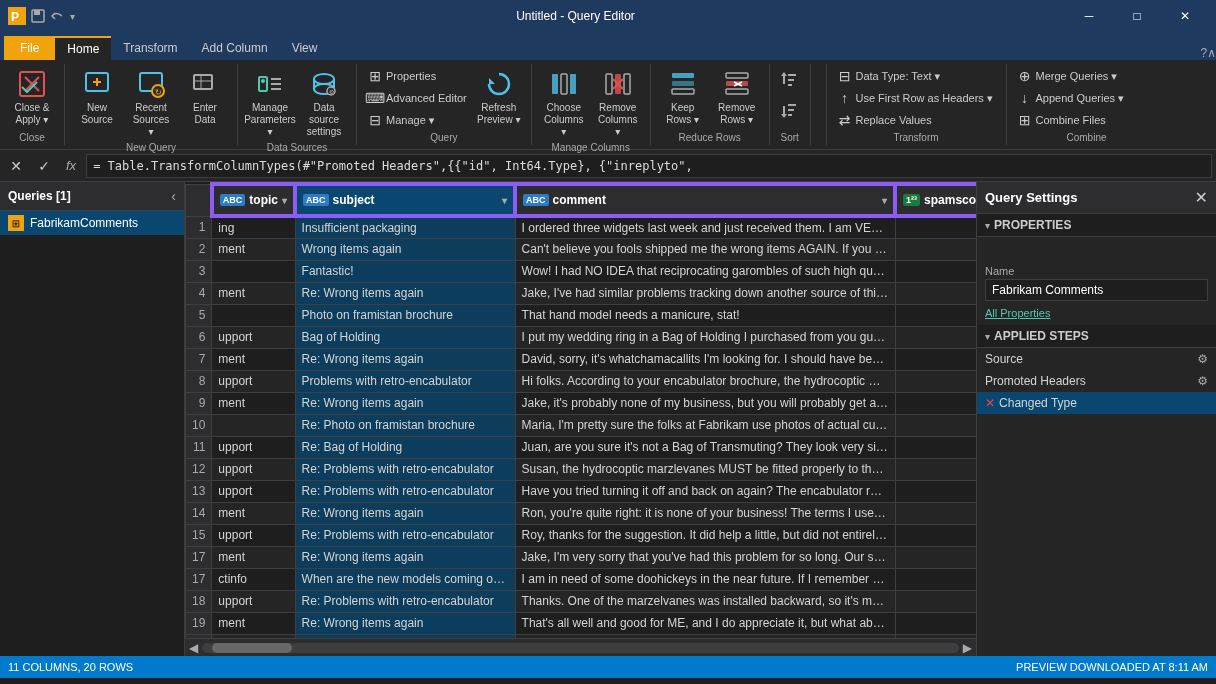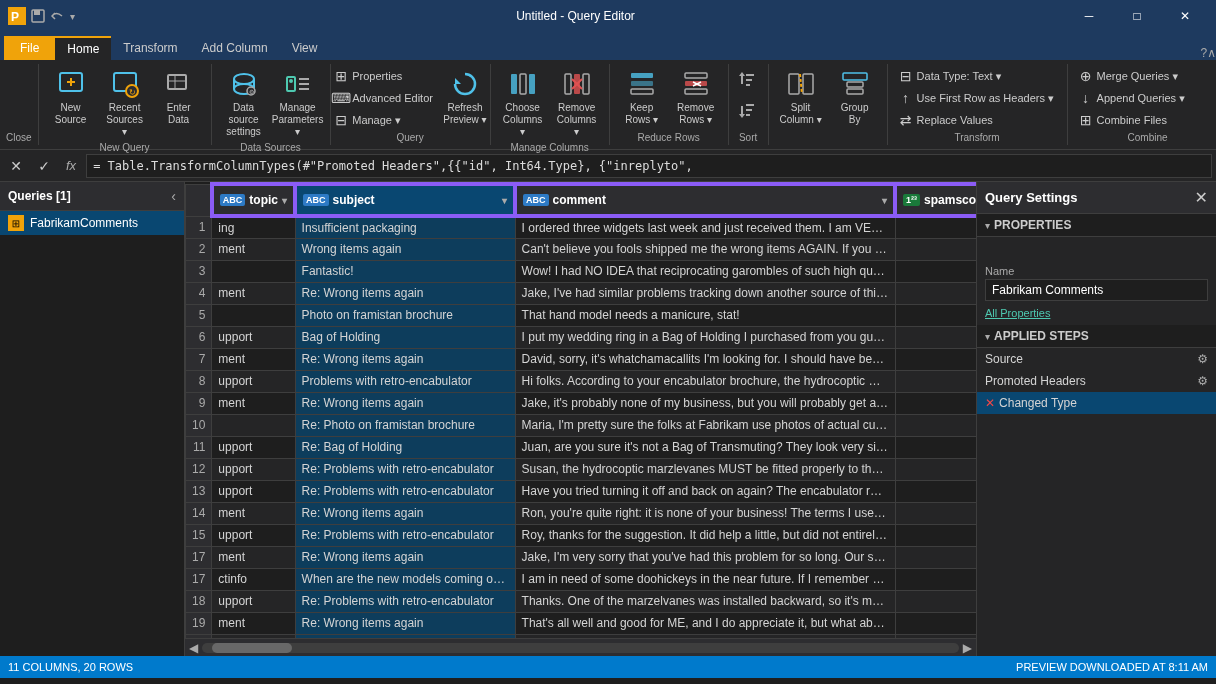--- a/index.html
+++ b/index.html
@@ -125,20 +125,33 @@
   <button class="ribbon-tab">Add Column</button>
   <button class="ribbon-tab">View</button>
   <div style="flex:1"></div>
   <button class="win-btn" style="font-size:12px;background:transparent;border:none;color:#aaa;cursor:pointer;">?</button>
   <button class="win-btn" style="font-size:12px;background:transparent;border:none;color:#aaa;cursor:pointer;">∧</button>
 </div>
 
 <div id="ribbon">
 
   <div class="ribbon-group">
+    <div class="ribbon-buttons">
+      <div class="rb-large">
+        <div class="icon-block">
+          <svg width="30" height="30" viewBox="0 0 30 30">
+            <rect x="3" y="3" width="24" height="24" rx="2" fill="none" stroke="#e05252" stroke-width="2"></rect>
+            <line x1="8" y1="8" x2="22" y2="22" stroke="#e05252" stroke-width="2"></line>
+            <line x1="22" y1="8" x2="8" y2="22" stroke="#e05252" stroke-width="2"></line>
+            <polyline points="5,18 10,23 20,13" fill="none" stroke="#4ec9b0" stroke-width="2"></polyline>
+          </svg>
+        </div>
+        <div class="btn-label">Close &amp;<br>Apply ▾</div>
+      </div>
+    </div>
     <div class="ribbon-group-label">Close</div>
   </div>
 
   <div class="ribbon-group">
     <div class="ribbon-buttons">
       <div class="rb-large">
         <div class="icon-block">
           <svg width="30" height="30" viewBox="0 0 30 30">
             <rect x="4" y="4" width="22" height="18" rx="2" fill="none" stroke="#4fc1e9" stroke-width="2"></rect>
             <line x1="15" y1="9" x2="15" y2="17" stroke="#f0a30a" stroke-width="2"></line>
@@ -166,44 +179,44 @@
           </svg>
         </div>
         <div class="btn-label">Enter<br>Data</div>
       </div>
     </div>
     <div class="ribbon-group-label">New Query</div>
   </div>
 
   <div class="ribbon-group">
     <div class="ribbon-buttons">
+      <div class="rb-large">
+        <div class="icon-block">
+          <svg width="30" height="30" viewBox="0 0 30 30">
+            <rect x="4" y="8" width="8" height="14" rx="1" fill="none" stroke="#4ec9b0" stroke-width="2"></rect>
+            <circle cx="8" cy="12" r="2" fill="#4ec9b0"></circle>
+            <line x1="16" y1="10" x2="26" y2="10" stroke="#aaa" stroke-width="2"></line>
+            <line x1="16" y1="15" x2="26" y2="15" stroke="#aaa" stroke-width="2"></line>
+            <line x1="16" y1="20" x2="26" y2="20" stroke="#aaa" stroke-width="2"></line>
+          </svg>
+        </div>
+        <div class="btn-label">Manage<br>Parameters ▾</div>
+      </div>
       <div class="rb-large">
         <div class="icon-block">
           <svg width="30" height="30" viewBox="0 0 30 30">
             <ellipse cx="15" cy="10" rx="10" ry="5" fill="none" stroke="#4fc1e9" stroke-width="2"></ellipse>
             <line x1="5" y1="10" x2="5" y2="20" stroke="#4fc1e9" stroke-width="2"></line>
             <line x1="25" y1="10" x2="25" y2="20" stroke="#4fc1e9" stroke-width="2"></line>
             <ellipse cx="15" cy="20" rx="10" ry="5" fill="none" stroke="#4fc1e9" stroke-width="2"></ellipse>
             <circle cx="22" cy="22" r="4" fill="#2d2d30" stroke="#aaa" stroke-width="1.5"></circle>
             <text x="20" y="25" font-size="6" fill="#aaa">⚙</text>
           </svg>
         </div>
         <div class="btn-label">Data source<br>settings</div>
-      </div>
-      <div class="rb-large">
-        <div class="icon-block">
-          <svg width="30" height="30" viewBox="0 0 30 30">
-            <rect x="4" y="8" width="8" height="14" rx="1" fill="none" stroke="#4ec9b0" stroke-width="2"></rect>
-            <circle cx="8" cy="12" r="2" fill="#4ec9b0"></circle>
-            <line x1="16" y1="10" x2="26" y2="10" stroke="#aaa" stroke-width="2"></line>
-            <line x1="16" y1="15" x2="26" y2="15" stroke="#aaa" stroke-width="2"></line>
-            <line x1="16" y1="20" x2="26" y2="20" stroke="#aaa" stroke-width="2"></line>
-          </svg>
-        </div>
-        <div class="btn-label">Manage<br>Parameters ▾</div>
       </div>
     </div>
     <div class="ribbon-group-label">Data Sources</div>
   </div>
 
   <div class="ribbon-group" style="min-width:160px;">
     <div class="ribbon-buttons" style="flex-direction:row;align-items:flex-start;">
       <div style="display:flex;flex-direction:column;gap:2px;flex:1;">
         <div class="rb-small">
           <span class="rb-icon">⊞</span>
@@ -305,42 +318,20 @@
           <line x1="8" y1="5" x2="16" y2="5" stroke="#aaa" stroke-width="2"></line>
           <line x1="8" y1="10" x2="14" y2="10" stroke="#aaa" stroke-width="2"></line>
           <line x1="8" y1="15" x2="12" y2="15" stroke="#aaa" stroke-width="2"></line>
         </svg>
       </div>
     </div>
     <div class="ribbon-group-label">Sort</div>
   </div>
 
   <div class="ribbon-group">
-    <div class="ribbon-buttons">
-      <div class="rb-large">
-        <div class="icon-block">
-          <svg width="30" height="30" viewBox="0 0 30 30">
-            <rect x="3" y="5" width="10" height="20" rx="1" fill="none" stroke="#aaa" stroke-width="1.5"></rect>
-            <rect x="17" y="5" width="10" height="20" rx="1" fill="none" stroke="#aaa" stroke-width="1.5"></rect>
-            <line x1="14" y1="5" x2="16" y2="25" stroke="#f0a30a" stroke-width="2" stroke-dasharray="3,2"></line>
-          </svg>
-        </div>
-        <div class="btn-label">Split<br>Column ▾</div>
-      </div>
-      <div class="rb-large">
-        <div class="icon-block">
-          <svg width="30" height="30" viewBox="0 0 30 30">
-            <rect x="3" y="4" width="24" height="7" rx="1" fill="none" stroke="#4fc1e9" stroke-width="1.5"></rect>
-            <rect x="7" y="13" width="16" height="5" rx="1" fill="none" stroke="#aaa" stroke-width="1.5"></rect>
-            <rect x="7" y="20" width="16" height="5" rx="1" fill="none" stroke="#aaa" stroke-width="1.5"></rect>
-          </svg>
-        </div>
-        <div class="btn-label">Group<br>By</div>
-      </div>
-    </div>
     <div class="ribbon-group-label">&nbsp;</div>
   </div>
 
   <div class="ribbon-group" style="min-width:180px;">
     <div class="ribbon-buttons" style="flex-direction:column;gap:2px;width:100%;">
       <div class="rb-small">
         <span class="rb-icon">⊟</span>
         <span>Data Type: Text ▾</span>
       </div>
       <div class="rb-small">

